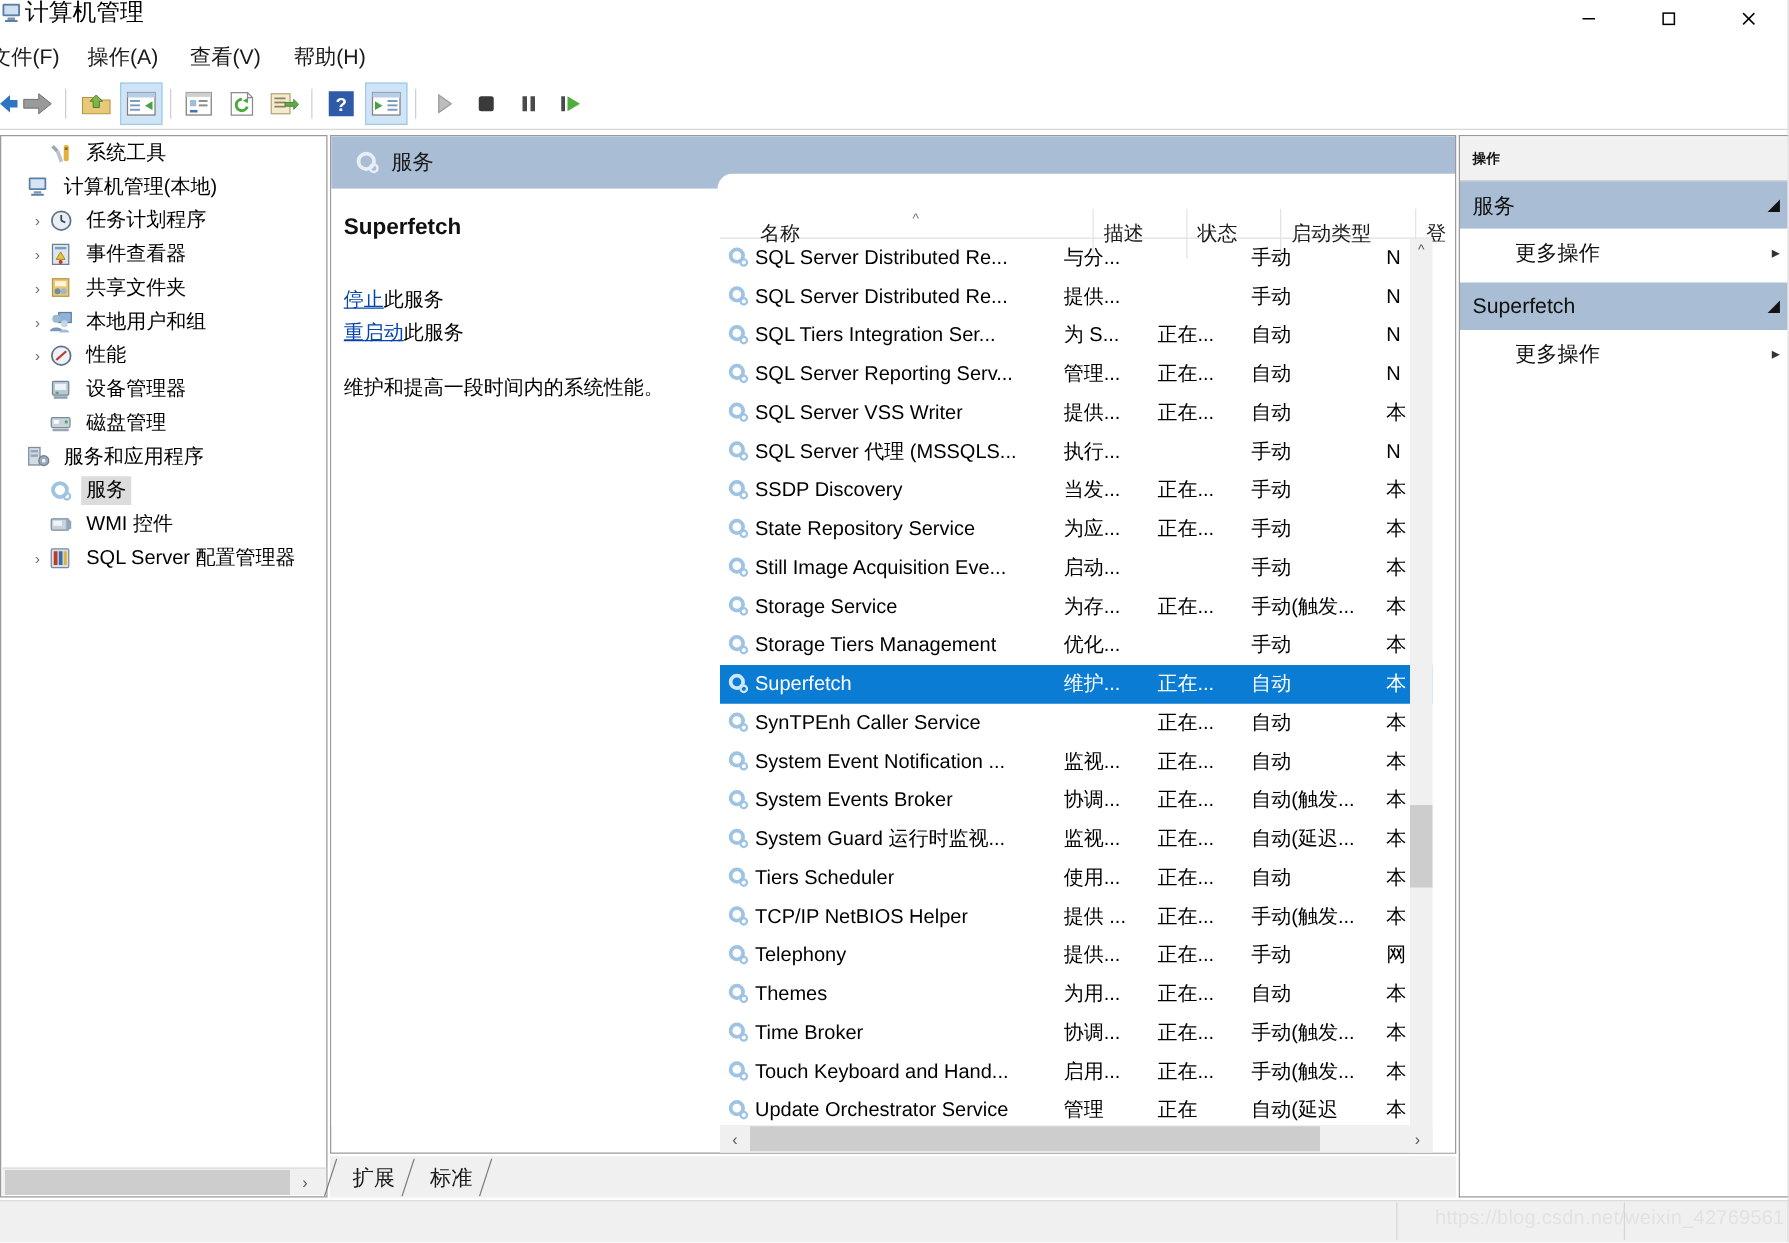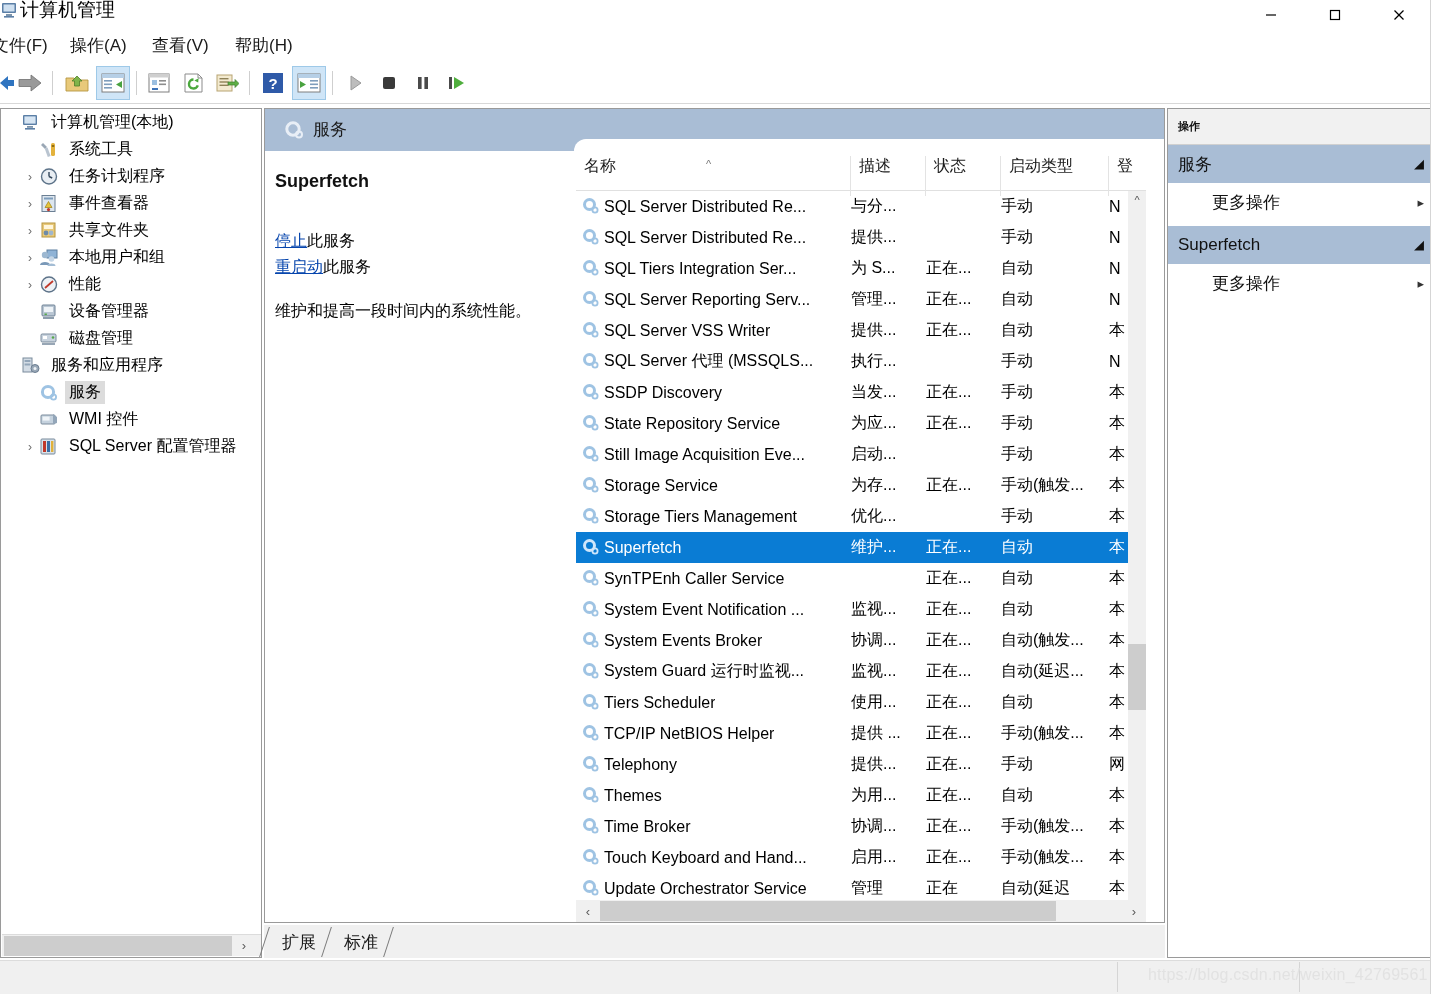--- a/index.html
+++ b/index.html
@@ -113,23 +113,23 @@
   
   .listwrap {
     position: absolute; left: 311px; top: 42px; width: 588px; height: 773px;
     background: #ffffff;
   }
   .lhdr {
     position: absolute; left: 0; top: 0; width: 570px; height: 40px;
     background: #ffffff; border-bottom: 1px solid #e0e0e0;
   }
   .lhdr .hcell {
-    position: absolute; top: 5px; height: 40px; display: flex; align-items: flex-start;
+    position: absolute; top: 16px; height: 40px; display: flex; align-items: center;
     font-size: 16px; color: #1a1a1a; border-right: 1px solid #e3e3e3;
-    padding-left: 8px; overflow: hidden; white-space: nowrap;
+    padding-left: 8px; overflow: hidden; white-space: nowrap; margin-left: 24px;
   }
   .sortcaret {
     position: absolute; left: 130px; top: 2px; font-size: 11px; color: #777;
   }
   .rows {
     position: absolute; left: 0; top: 40px; width: 570px; height: 712px; overflow: hidden;
   }
   .row {
     position: relative; height: 31px; display: flex; align-items: center;
     font-size: 16px; color: #000; white-space: nowrap;
@@ -356,44 +356,44 @@
     <div class="tbtn" style="left:440px">
       <svg width="22" height="20" viewBox="0 0 22 20">
           <rect x="3" y="4" width="3" height="12" fill="#4a4a4a"></rect>
           <path d="M8 4 L18 10 L8 16 Z" fill="#4fae3d"></path>
         </svg>
     </div>
   </div>
 
   <div class="treepane">
     <div class="tree">
+      <div class="tnode" style="padding-left:20px">
+        <span class="twist"></span>
+        <span class="ticon">
+          <svg width="20" height="19" viewBox="0 0 20 19">
+            <path d="M4 3 L8 7 L6 9 L2 5 Z" fill="#9aa7b5"></path>
+            <rect x="7" y="8" width="3" height="9" transform="rotate(-20 8 12)" fill="#b9c4d0"></rect>
+            <rect x="12" y="3" width="4" height="13" rx="1.6" fill="#e3b23c"></rect>
+            <rect x="12.8" y="5" width="2.4" height="2" fill="#8f6d16"></rect>
+          </svg>
+        </span>
+        <span class="tlabel">系统工具</span>
+      </div>
+
       <div class="tnode" style="padding-left:2px">
         <span class="twist"></span>
         <span class="ticon">
           <svg width="20" height="19" viewBox="0 0 20 19">
             <rect x="2" y="2" width="14" height="10" rx="1" fill="#5b7fa6"></rect>
             <rect x="3.4" y="3.4" width="11.2" height="7.2" fill="#d6e5f3"></rect>
             <rect x="6" y="13" width="6" height="1.8" fill="#7d94ab"></rect>
             <rect x="4" y="15" width="10" height="1.6" fill="#5b7fa6"></rect>
           </svg>
         </span>
         <span class="tlabel">计算机管理(本地)</span>
-      </div>
-
-      <div class="tnode" style="padding-left:20px">
-        <span class="twist"></span>
-        <span class="ticon">
-          <svg width="20" height="19" viewBox="0 0 20 19">
-            <path d="M4 3 L8 7 L6 9 L2 5 Z" fill="#9aa7b5"></path>
-            <rect x="7" y="8" width="3" height="9" transform="rotate(-20 8 12)" fill="#b9c4d0"></rect>
-            <rect x="12" y="3" width="4" height="13" rx="1.6" fill="#e3b23c"></rect>
-            <rect x="12.8" y="5" width="2.4" height="2" fill="#8f6d16"></rect>
-          </svg>
-        </span>
-        <span class="tlabel">系统工具</span>
       </div>
 
       <div class="tnode" style="padding-left:20px">
         <span class="twist">›</span>
         <span class="ticon">
           <svg width="20" height="19" viewBox="0 0 20 19">
             <circle cx="10" cy="9.5" r="7.5" fill="#e9eef3" stroke="#5d7389" stroke-width="1.4"></circle>
             <line x1="10" y1="9.5" x2="10" y2="5" stroke="#33465a" stroke-width="1.4"></line>
             <line x1="10" y1="9.5" x2="13.2" y2="11" stroke="#33465a" stroke-width="1.4"></line>
           </svg>

